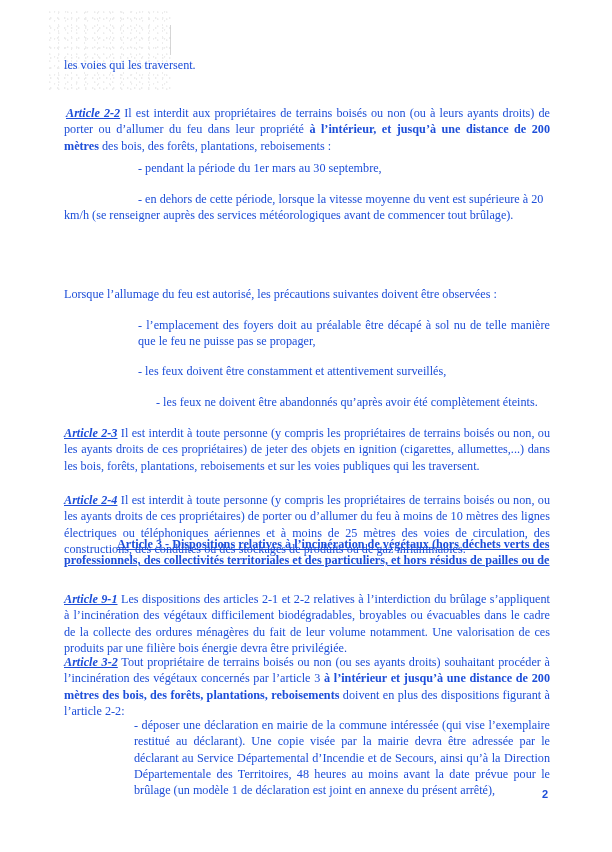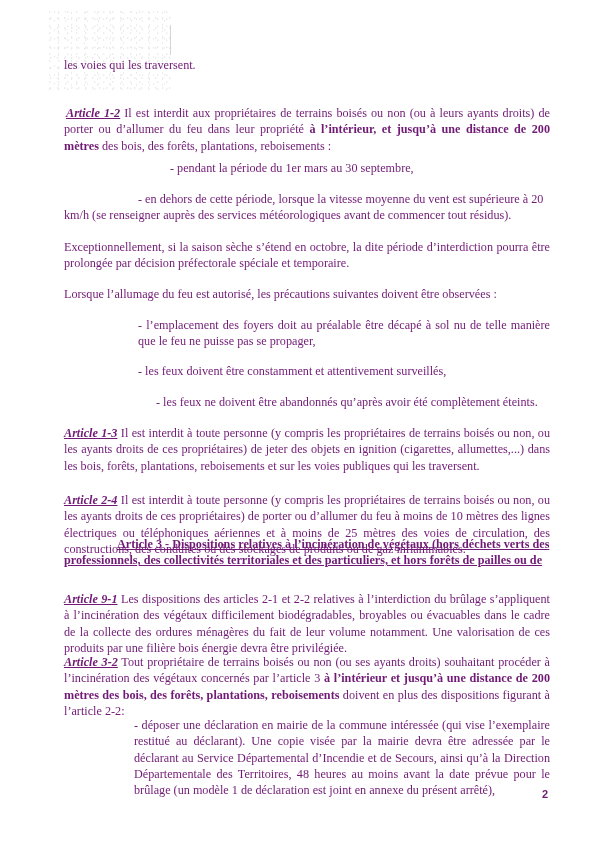--- a/index.html
+++ b/index.html
@@ -1,20 +1,20 @@
 <!DOCTYPE html>
 <html><head>
   <meta charset="utf-8">
   <style>
     html, body { margin: 0; padding: 0; background: #ffffff; }
     body { width: 612px; height: 852px; position: relative; overflow: hidden; }
     .page {
       position: absolute; left: 0; top: 0; width: 612px; height: 852px;
       font-family: "Liberation Serif", "DejaVu Serif", serif;
-      font-size: 12.2px; line-height: 16.3px; color: #701a75;
+      font-size: 12.2px; line-height: 16.3px; color: #1d4ed8;
     }
     .scan-noise {
       position: absolute; left: 48px; top: 10px; width: 125px; height: 80px;
       opacity: 0.18;
       background:
         radial-gradient(circle at 20% 30%, #999 0.6px, transparent 1px),
         radial-gradient(circle at 60% 20%, #999 0.6px, transparent 1px),
         radial-gradient(circle at 80% 50%, #999 0.6px, transparent 1px),
         radial-gradient(circle at 40% 80%, #999 0.6px, transparent 1px);
       background-size: 9px 7px, 11px 9px, 13px 6px, 7px 10px;
@@ -35,47 +35,46 @@
 </head>
 <body>
 
 <div class="page">
   <div class="scan-noise"></div>
   <div class="scan-mark"></div>
 
   <div class="blk nowrap" style="top:57px;">les voies qui les traversent.</div>
 
   <div class="blk" style="top:105px; text-indent:2px;">
-    <span class="art">Article 1-2</span><span> Il est interdit aux propriétaires de terrains boisés ou non (ou à leurs ayants droits) de porter ou d’allumer du feu dans leur propriété </span><span class="b">à l’intérieur, et jusqu’à une distance de 200 mètres</span><span> des bois, des forêts, plantations, reboisements :</span>
+    <span class="art">Article 2-2</span><span> Il est interdit aux propriétaires de terrains boisés ou non (ou à leurs ayants droits) de porter ou d’allumer du feu dans leur propriété </span><span class="b">à l’intérieur, et jusqu’à une distance de 200 mètres</span><span> des bois, des forêts, plantations, reboisements :</span>
   </div>
 
-  <div class="blk indent nowrap" style="top:160px;margin-left:32px;">- pendant la période du 1er mars au 30 septembre,</div>
+  <div class="blk indent nowrap" style="top:160px;">- pendant la période du 1er mars au 30 septembre,</div>
 
   <div class="blk indent nowrap" style="top:191px; left:138px;">- en dehors de cette période, lorsque la vitesse moyenne du vent est supérieure à 20</div>
-  <div class="blk nowrap" style="top:207px;">km/h (se renseigner auprès des services météorologiques avant de commencer tout résidus).</div>
+  <div class="blk nowrap" style="top:207px;">km/h (se renseigner auprès des services météorologiques avant de commencer tout brûlage).</div>
 
-  <div class="blk" style="top:239px;">Exceptionnellement, si la saison sèche s’étend en octobre, la dite période d’interdiction pourra être prolongée par décision préfectorale spéciale et temporaire.</div>
 
   <div class="blk nowrap" style="top:286px;">Lorsque l’allumage du feu est autorisé, les précautions suivantes doivent être observées :</div>
 
   <div class="blk indent nowrap" style="top:363px;">- les feux doivent être constamment et attentivement surveillés,</div>
   <div class="blk indent" style="top:317px;">- l’emplacement des foyers doit au préalable être décapé à sol nu de telle manière que le feu ne puisse pas se propager,</div>
   <div class="blk indent nowrap" style="top:394px; left:156px;">- les feux ne doivent être abandonnés qu’après avoir été complètement éteints.</div>
 
   <div class="blk" style="top:425px;">
-    <span class="art">Article 1-3</span><span> Il est interdit à toute personne (y compris les propriétaires de terrains boisés ou non, ou les ayants droits de ces propriétaires) de jeter des objets en ignition (cigarettes, allumettes,...) dans les bois, forêts, plantations, reboisements et sur les voies publiques qui les traversent.</span>
+    <span class="art">Article 2-3</span><span> Il est interdit à toute personne (y compris les propriétaires de terrains boisés ou non, ou les ayants droits de ces propriétaires) de jeter des objets en ignition (cigarettes, allumettes,...) dans les bois, forêts, plantations, reboisements et sur les voies publiques qui les traversent.</span>
   </div>
 
   <div class="blk" style="top:492px;">
     <span class="art">Article 2-4</span><span> Il est interdit à toute personne (y compris les propriétaires de terrains boisés ou non, ou les ayants droits de ces propriétaires) de porter ou d’allumer du feu à moins de 10 mètres des lignes électriques ou téléphoniques aériennes et à moins de 25 mètres des voies de circulation, des constructions, des conduites ou des stockages de produits ou de gaz inflammables.</span>
   </div>
 
   <div class="blk heading" style="top:536px;">
     <div class="first nowrap">Article 3 - Dispositions relatives à l’incinération de végétaux (hors déchets verts des</div>
-    <div class="nowrap">professionnels, des collectivités territoriales et des particuliers, et hors forêts de pailles ou de</div>
+    <div class="nowrap">professionnels, des collectivités territoriales et des particuliers, et hors résidus de pailles ou de</div>
   </div>
 
   <div class="blk" style="top:591px;">
     <span class="art">Article 9-1</span><span> Les dispositions des articles 2-1 et 2-2 relatives à l’interdiction du brûlage s’appliquent à l’incinération des végétaux difficilement biodégradables, broyables ou évacuables dans le cadre de la collecte des ordures ménagères du fait de leur volume notamment. Une valorisation de ces produits par une filière bois énergie devra être privilégiée.</span>
   </div>
 
   <div class="blk" style="top:654px;">
     <span class="art">Article 3-2</span><span> Tout propriétaire de terrains boisés ou non (ou ses ayants droits) souhaitant procéder à l’incinération des végétaux concernés par l’article 3 </span><span class="b">à l’intérieur et jusqu’à une distance de 200 mètres des bois, des forêts, plantations, reboisements</span><span> doivent en plus des dispositions figurant à l’article 2-2:</span>
   </div>
 

